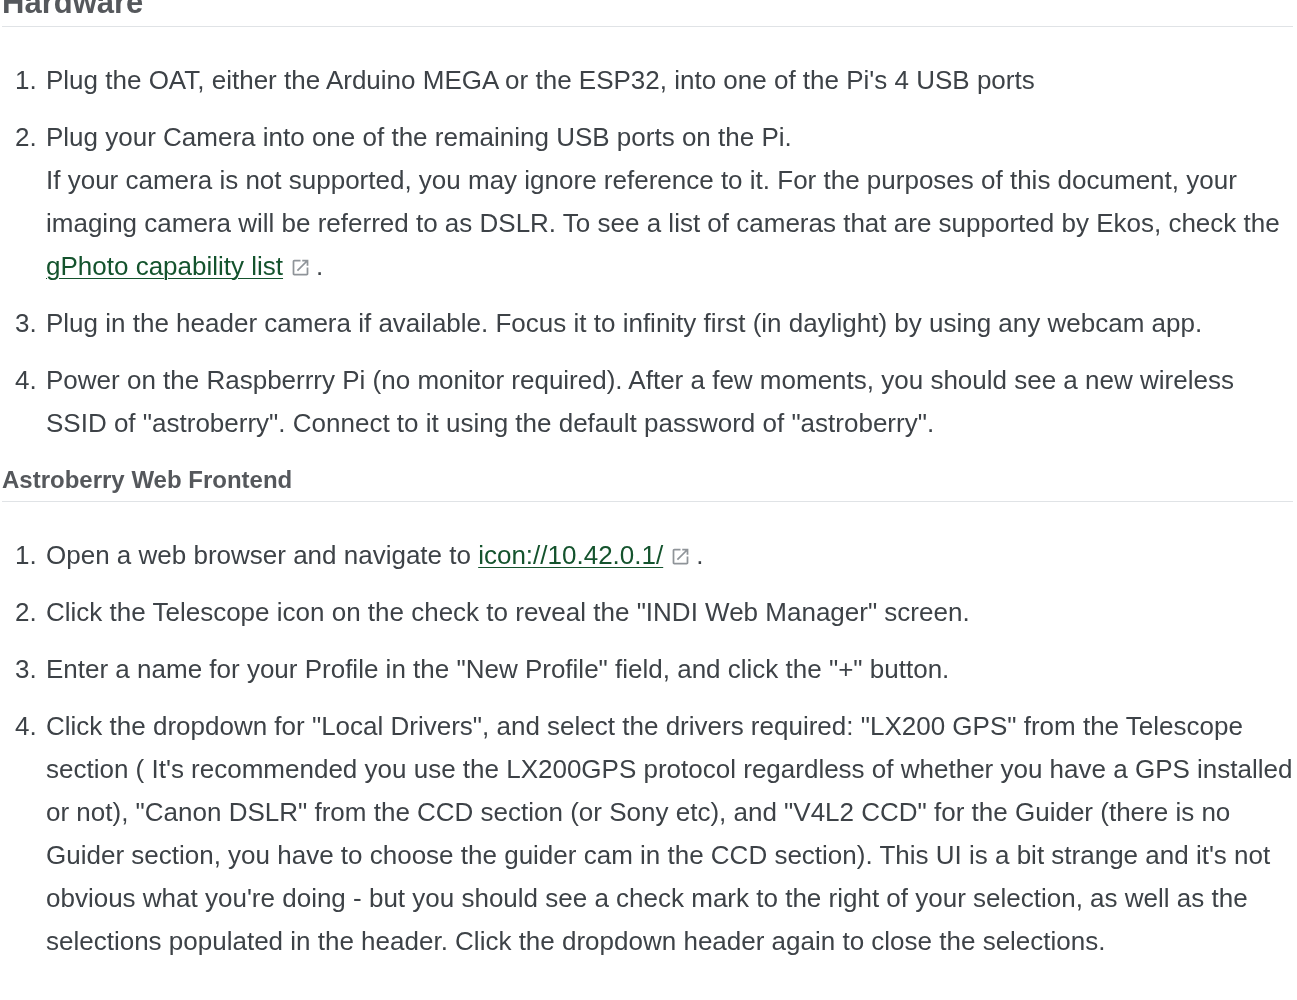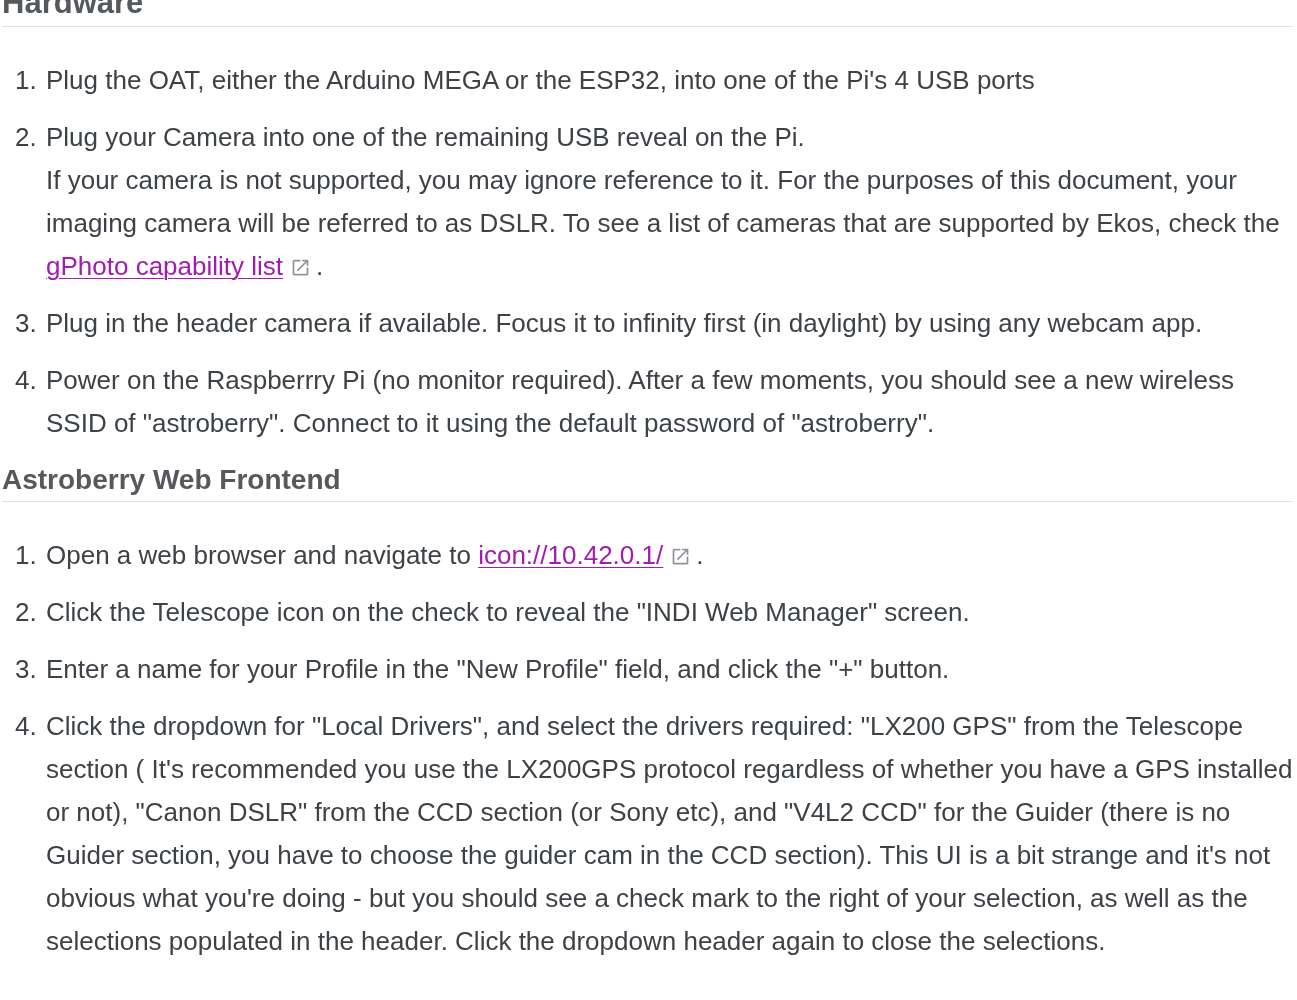--- a/index.html
+++ b/index.html
@@ -20,21 +20,21 @@
   h1.section-heading {
     font-size: 31px;
     line-height: 31px;
     font-weight: 700;
     color: #55585c;
     margin: -13px 0 0 0;
     padding-bottom: 8px;
     border-bottom: 1px solid #e0e3e6;
   }
   h2.section-heading {
-    font-size: 28px;
+    font-size: 24px;
     line-height: 34px;
     font-weight: 700;
     color: #55585c;
     margin: 18px 0 0 0;
     padding-bottom: 4px;
     border-bottom: 1px solid #e0e3e6;
   }
   ol.steps {
     margin: 32px 0 0 0;
     padding: 0 0 0 42px;
@@ -48,21 +48,21 @@
   ol.steps > li + li {
     margin-top: 14px;
   }
   ol.steps > li::marker {
     color: #3d4247;
   }
   .forced-line {
     display: block;
   }
   a.doc-link {
-    color: #a21caf;
+    color: #14532d;
     text-decoration: underline;
     text-decoration-thickness: 1px;
     text-underline-offset: 3px;
     cursor: pointer;
   }
   .ext-icon {
     display: inline-block;
     width: 21px;
     height: 21px;
     margin-left: 7px;
@@ -84,21 +84,21 @@
 
 <main class="page">
 
   <h1 class="section-heading">Hardware</h1>
 
   <ol class="steps">
     <li>
       <span>Plug the OAT, either the Arduino MEGA or the ESP32, into one of the Pi's 4 USB ports</span>
     </li>
     <li>
-      <span class="forced-line">Plug your Camera into one of the remaining USB reveal on the Pi.</span>
+      <span class="forced-line">Plug your Camera into one of the remaining USB ports on the Pi.</span>
       <span>If your camera is not supported, you may ignore reference to it. For the purposes of this document, your imaging camera will be referred to as DSLR. To see a list of cameras that are supported by Ekos, check the </span><a class="doc-link"><span>gPhoto capability list</span><span class="ext-icon"><svg viewBox="0 0 24 24" aria-hidden="true">
               <path d="M19 19H5V5h7V3H5c-1.11 0-2 .9-2 2v14c0 1.1.89 2 2 2h14c1.1 0 2-.9 2-2v-7h-2v7zM14 3v2h3.59l-9.83 9.83 1.41 1.41L19 6.41V10h2V3h-7z"></path>
             </svg></span></a><span class="after-link">.</span>
     </li>
     <li>
       <span>Plug in the header camera if available. Focus it to infinity first (in daylight) by using any webcam app.</span>
     </li>
     <li>
       <span>Power on the Raspberrry Pi (no monitor required). After a few moments, you should see a new wireless SSID of "astroberry". Connect to it using the default password of "astroberry".</span>
     </li>

